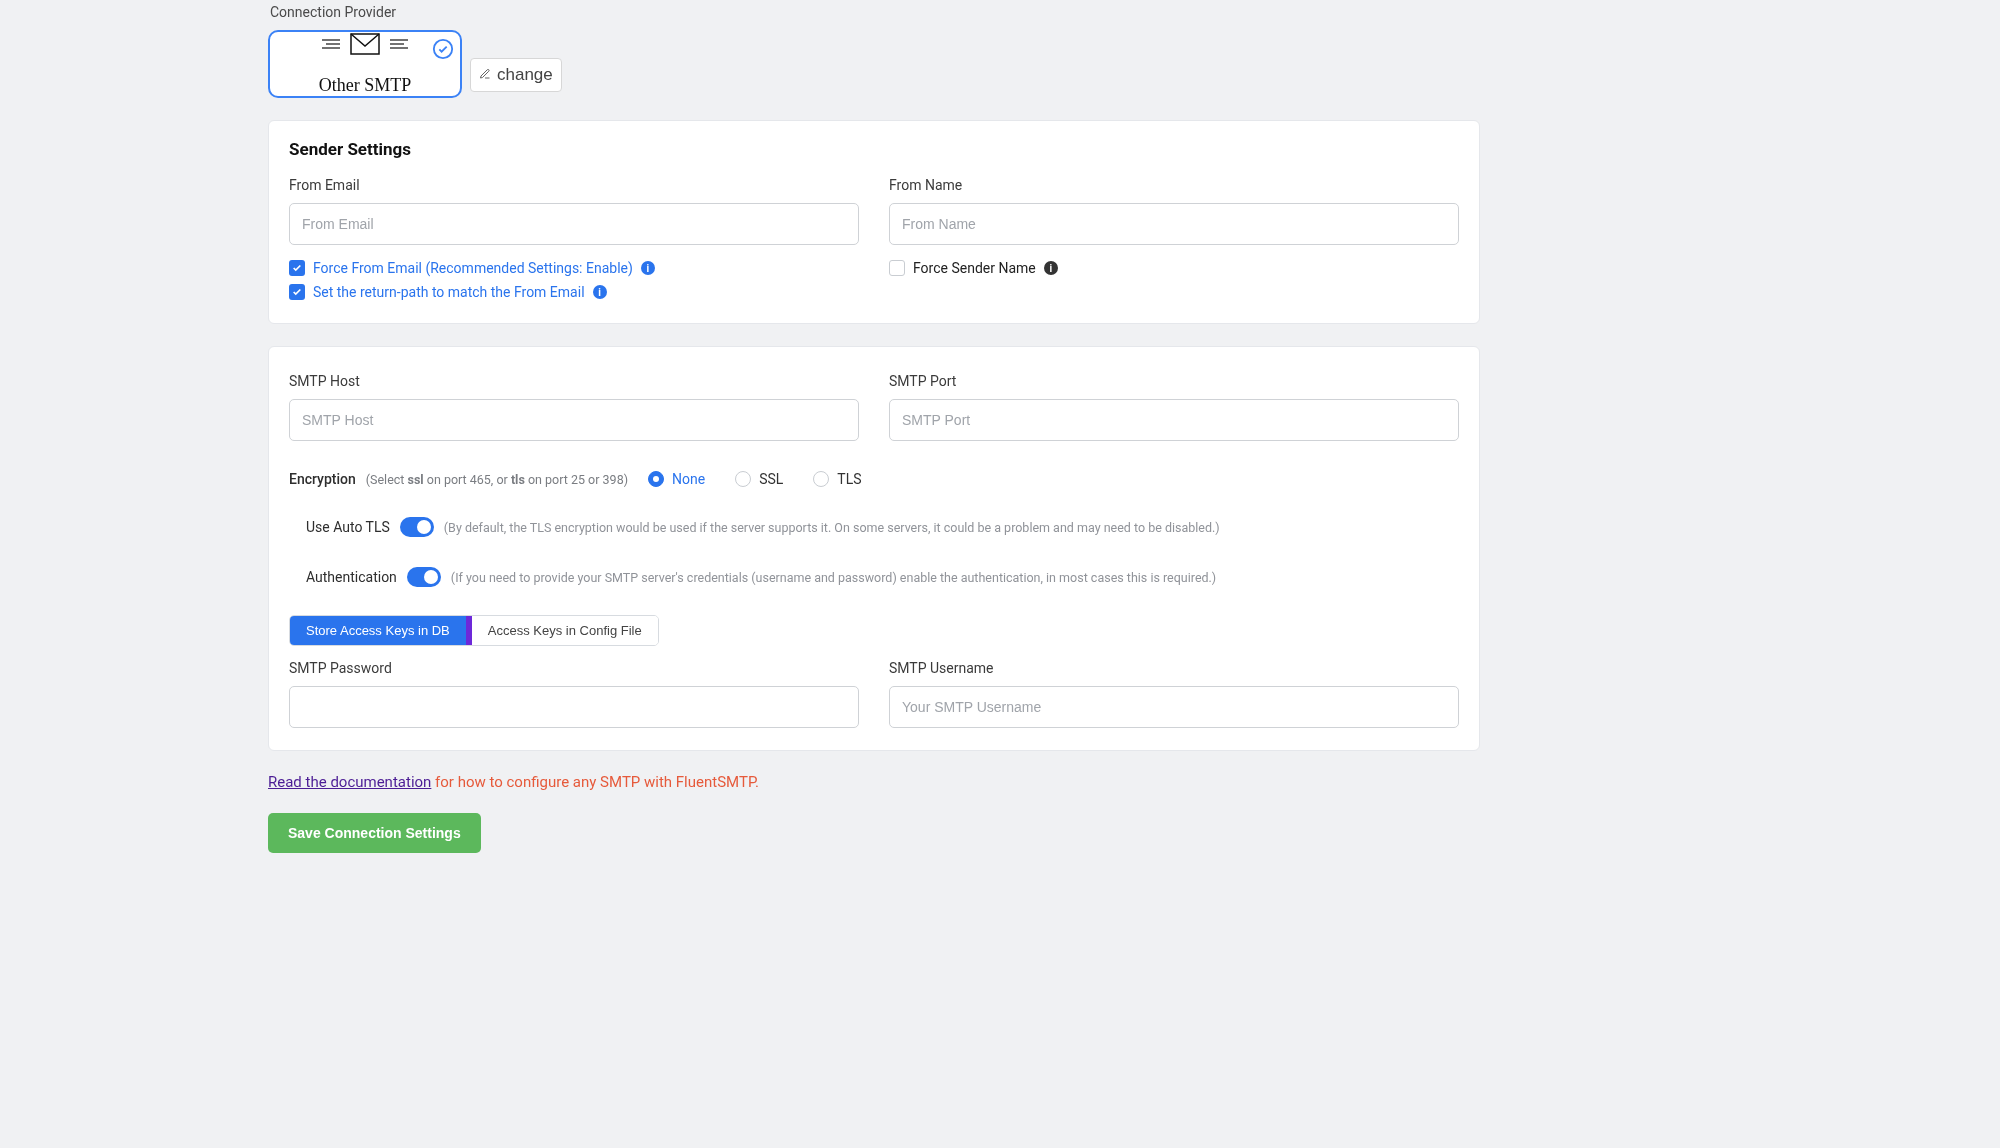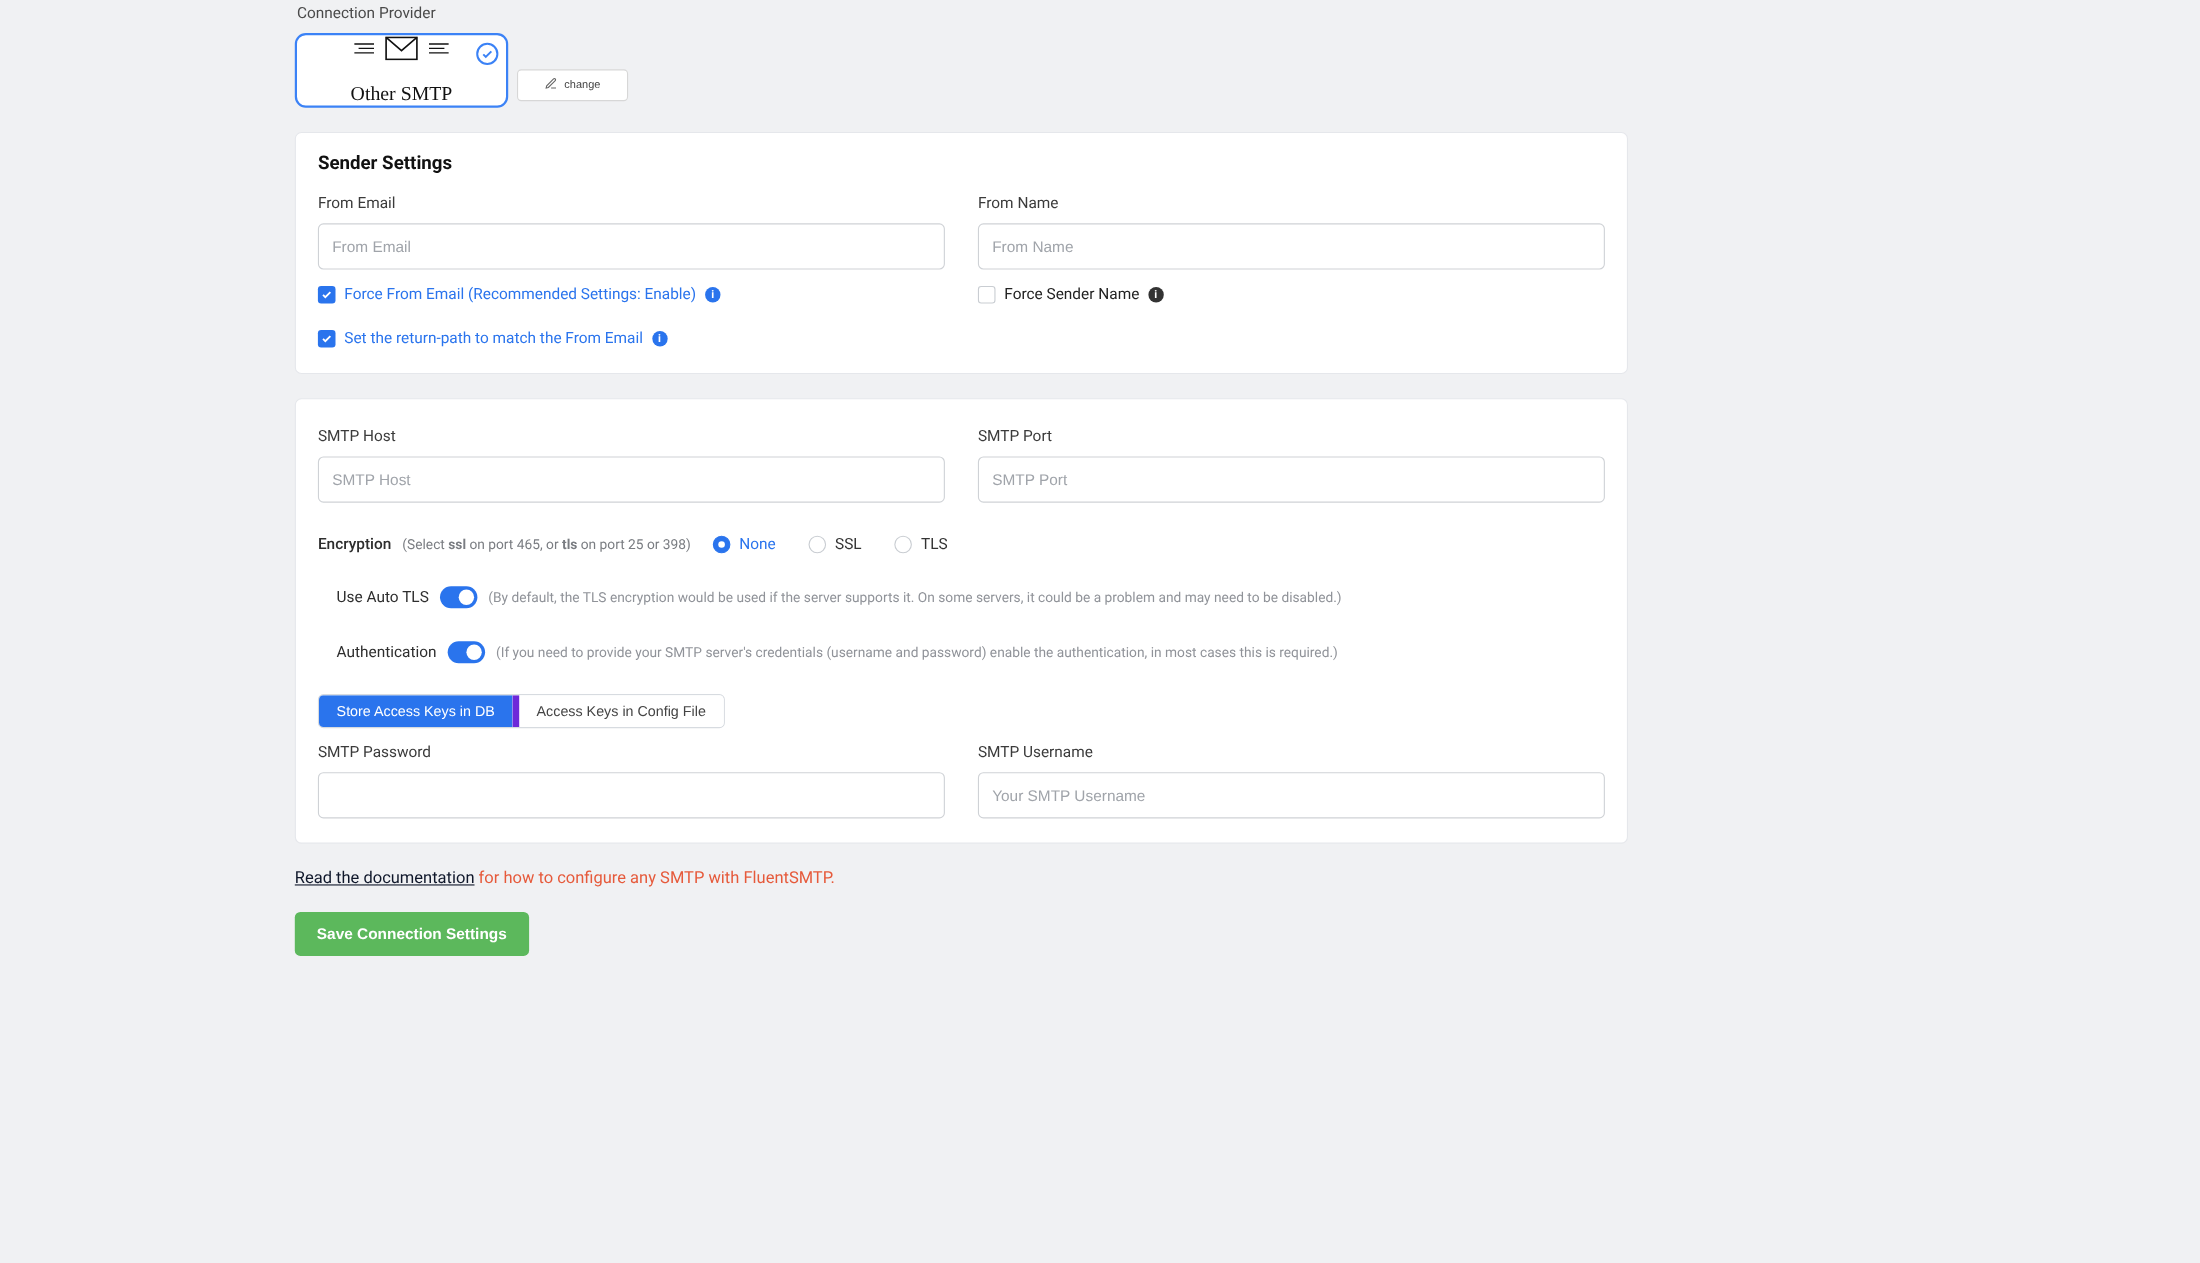--- a/index.html
+++ b/index.html
@@ -60,22 +60,22 @@
   .provider-title {
     font-family: Georgia, "Times New Roman", serif;
     font-size: 18px;
     color: #111;
   }
   .change-btn {
     display:flex; align-items:center; gap:6px;
     background:#fff;
     border:1px solid #d7d7d7;
     border-radius:4px;
-    padding:6px 24px;
-    font-size:10px;
+    padding:6px 8px;
+    font-size:17px;
     color:#444;
     cursor:pointer;
     margin-bottom:6px;
   }
   .change-btn svg { width:12px; height:12px; }
 
   .panel {
     background:#fff;
     border:1px solid #e5e7eb;
     border-radius:6px;
@@ -199,21 +199,21 @@
   .pill.active {
     background:#2a74ed; color:#fff;
   }
   .pill + .pill { border-left:6px solid #6d28d9; }
 
   .footer-line {
     margin-top:22px;
     font-size:15px;
     color:#e65a3b;
   }
-  .footer-line a { color:#0f172a; text-decoration:underline; }
+  .footer-line a { color:#4c1d95; text-decoration:underline; }
 
   .save-btn {
     margin-top:22px;
     background:#5cb85c;
     border:none;
     color:#fff;
     font-size:14px;
     font-weight:600;
     padding:12px 20px;
     border-radius:5px;
@@ -280,21 +280,21 @@
           <input class="text-input" type="text" placeholder="From Email" style="">
           <div class="check-line blue">
             <span class="cb cb-checked">
               <svg viewBox="0 0 24 24" fill="none" stroke="#fff" stroke-width="4">
                   <path d="M4 12l5 5L20 6"></path>
                 </svg>
             </span>
             <span>Force From Email (Recommended Settings: Enable)</span>
             <span class="info-icon info-blue">i</span>
           </div>
-          <div class="check-line blue" style="margin-top:22px;">
+          <div class="check-line blue" style="margin-top:6px;">
             <span class="cb cb-checked">
               <svg viewBox="0 0 24 24" fill="none" stroke="#fff" stroke-width="4">
                   <path d="M4 12l5 5L20 6"></path>
                 </svg>
             </span>
             <span>Set the return-path to match the From Email</span>
             <span class="info-icon info-blue">i</span>
           </div>
         </div>
         <div class="col">

